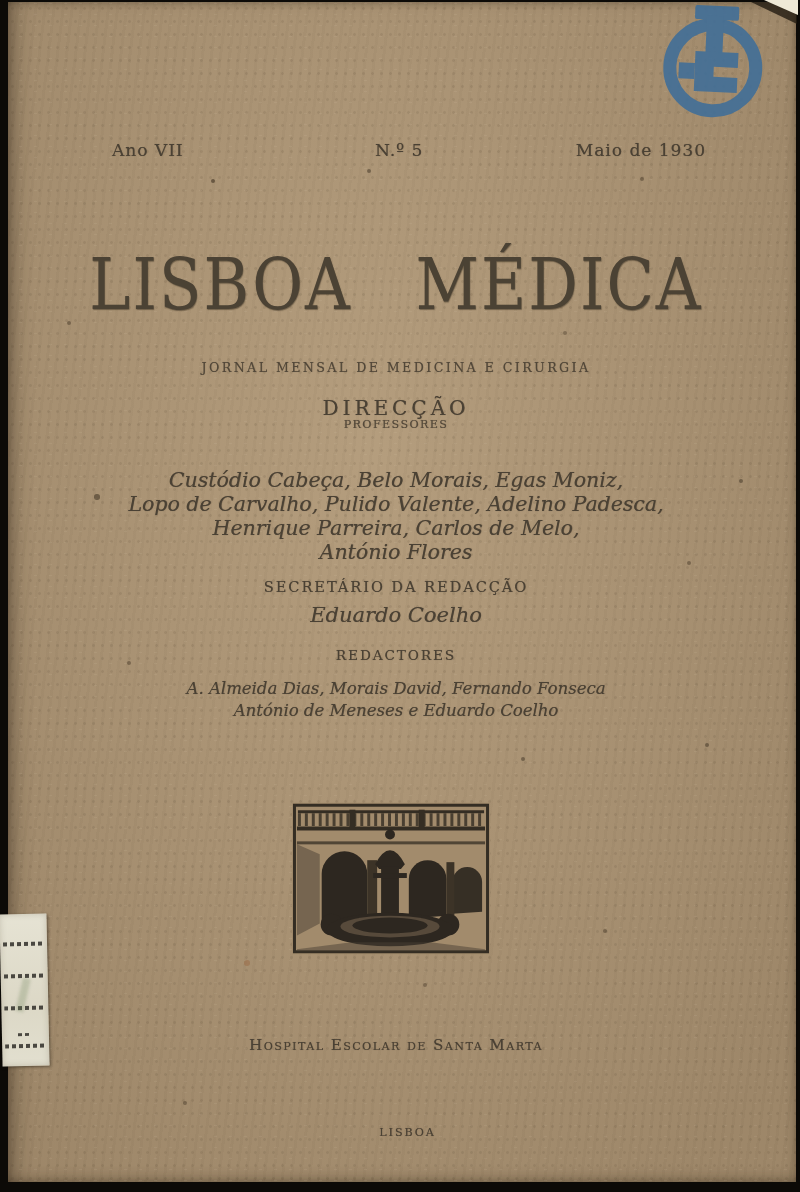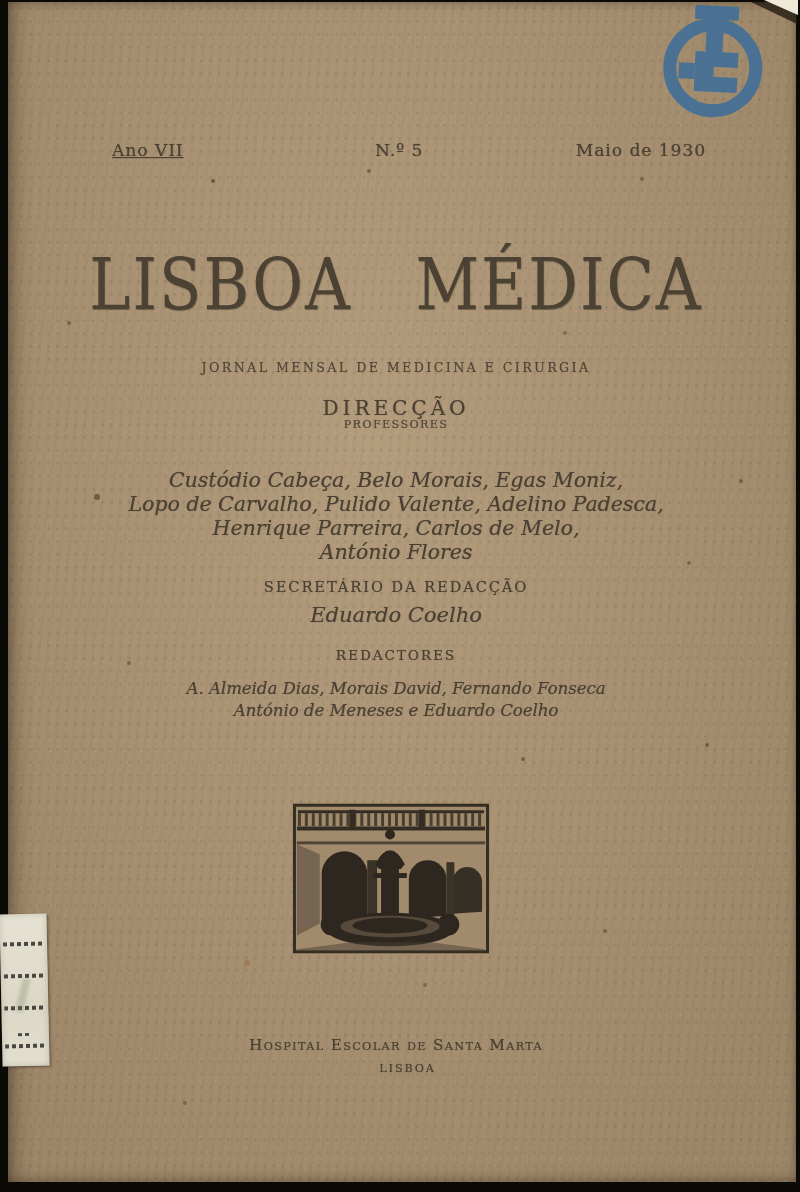--- a/index.html
+++ b/index.html
@@ -28,42 +28,42 @@
       radial-gradient(rgba(58,46,30,0.10) 1px, transparent 1.4px),
       radial-gradient(rgba(244,232,206,0.08) 1px, transparent 1.4px);
     background-size: 9px 13px, 15px 11px;
     background-position: 0 0, 5px 7px;
   }
   .ink{ color:#4a4134; text-shadow:0.3px 0.3px 0.7px rgba(58,48,36,0.55); }
   .centered{ position:absolute; left:0; right:12px; text-align:center; }
 
   
   .masthead{ position:absolute; top:138px; left:0; right:0; height:24px; font-size:17px; letter-spacing:1px; }
-  .masthead .vol{ position:absolute; left:104px; top:0;text-decoration:underline; }
+  .masthead .vol{ position:absolute; left:104px; top:0; }
   .masthead .num{ position:absolute; left:50%; transform:translateX(-56%); top:0; }
   .masthead .date{ position:absolute; right:90px; top:0; }
 
   .title{
     top:240px; font-size:62px; font-weight:400;
     letter-spacing:2px; word-spacing:42px; white-space:nowrap;
     transform:scaleY(1.16); transform-origin:top center;
     color:#4b4234; text-shadow:0.5px 0.5px 1px rgba(55,45,32,0.5);
     margin:0;
   }
   .subtitle{ top:358px; font-size:12.5px; letter-spacing:2.5px; opacity:0.92; }
   .h-direccao{ top:394px; font-size:20px; letter-spacing:4px; }
   .h-professores{ top:416px; font-size:11px; letter-spacing:1.5px; opacity:0.9; }
   .professors{ top:466px; font-style:italic; font-size:20.5px; line-height:24px; }
   .h-secretario{ top:577px; font-size:14.5px; letter-spacing:2px; }
   .secretary-name{ top:601px; font-style:italic; font-size:21px; }
   .h-redactores{ top:645px; font-size:13.5px; letter-spacing:2px; }
   .editors{ top:676px; font-style:italic; font-size:16.5px; line-height:22px; }
 
   .imprint-publisher{ top:1034px; font-variant:small-caps; font-size:15px; letter-spacing:1.5px;text-align:center; }
-  .imprint-city{ top:1060px; font-size:11px; letter-spacing:2px;padding-left:23px; }
+  .imprint-city{ top:1124px; font-size:11px; letter-spacing:2px;padding-left:23px; }
 
   
   .engraving{ position:absolute; left:284px; top:800px; width:198px; height:153px; }
   .engraving svg{ display:block; width:100%; height:100%; }
 
   
   .stamp{ position:absolute; left:646px; top:2px; width:126px; height:118px;
           transform:rotate(2.5deg); opacity:0.88; }
   .stamp svg{ display:block; width:100%; height:100%; }
 

